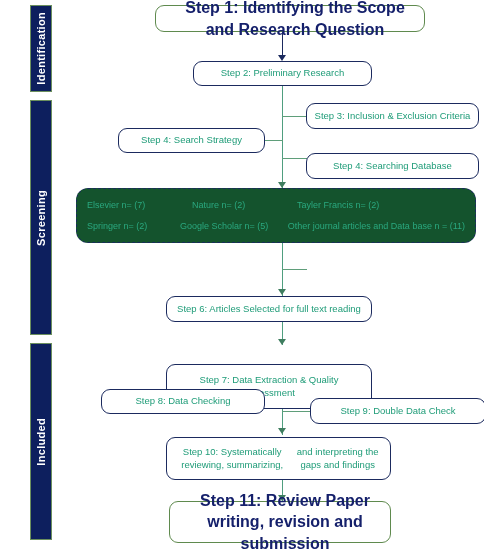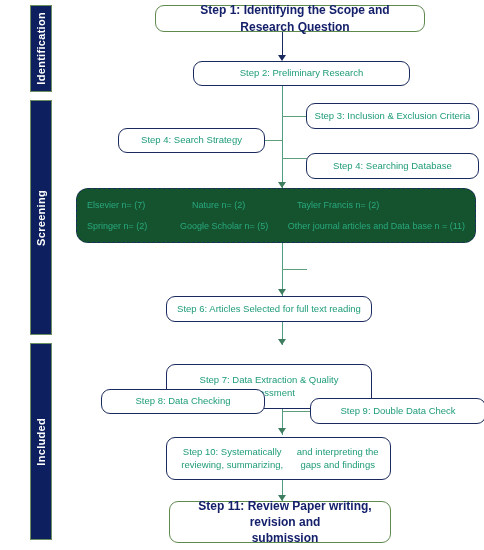--- a/index.html
+++ b/index.html
@@ -54,21 +54,21 @@
     font-size: 9.5px;
     line-height: 1.35;
     padding: 2px 6px;
     font-family: "Liberation Sans", sans-serif;
   }
   .node.accent {
     border-color: #5f8a4e;
     border-width: 1.8px;
     color: #15206b;
     font-weight: bold;
-    font-size: 12px;
+    font-size: 16px;
     padding-left: 16px;
   }
   .node .ntext { display: block; }
 
   
   .dashbox {
     position: absolute;
     box-sizing: border-box;
     border: 1.6px dashed #1b2a5e;
     border-radius: 12px;
@@ -161,21 +161,21 @@
   <div class="conn-h" style="left:282px; top:411px; width:28px;"></div>
   <div class="arrow" style="left:278px; top:428px;"></div>
 
   <div class="conn-v" style="left:282px; top:480px; height:21px;"></div>
   <div class="arrow" style="left:278px; top:495px;"></div>
 
   <div class="node accent" style="left:155px; top:5px; width:270px; height:27px;">
     <span class="ntext">Step 1: Identifying the Scope and Research Question</span>
   </div>
 
-  <div class="node" style="left:193px; top:61px; width:217px; height:25px;">
+  <div class="node" style="left:193px; top:61px; width:179px; height:25px;">
     <span class="ntext">Step 2: Preliminary Research</span>
   </div>
 
   <div class="node" style="left:306px; top:103px; width:173px; height:26px;">
     <span class="ntext">Step 3: Inclusion &amp; Exclusion Criteria</span>
   </div>
 
   <div class="node" style="left:118px; top:128px; width:147px; height:25px;">
     <span class="ntext">Step 4: Search Strategy</span>
   </div>

